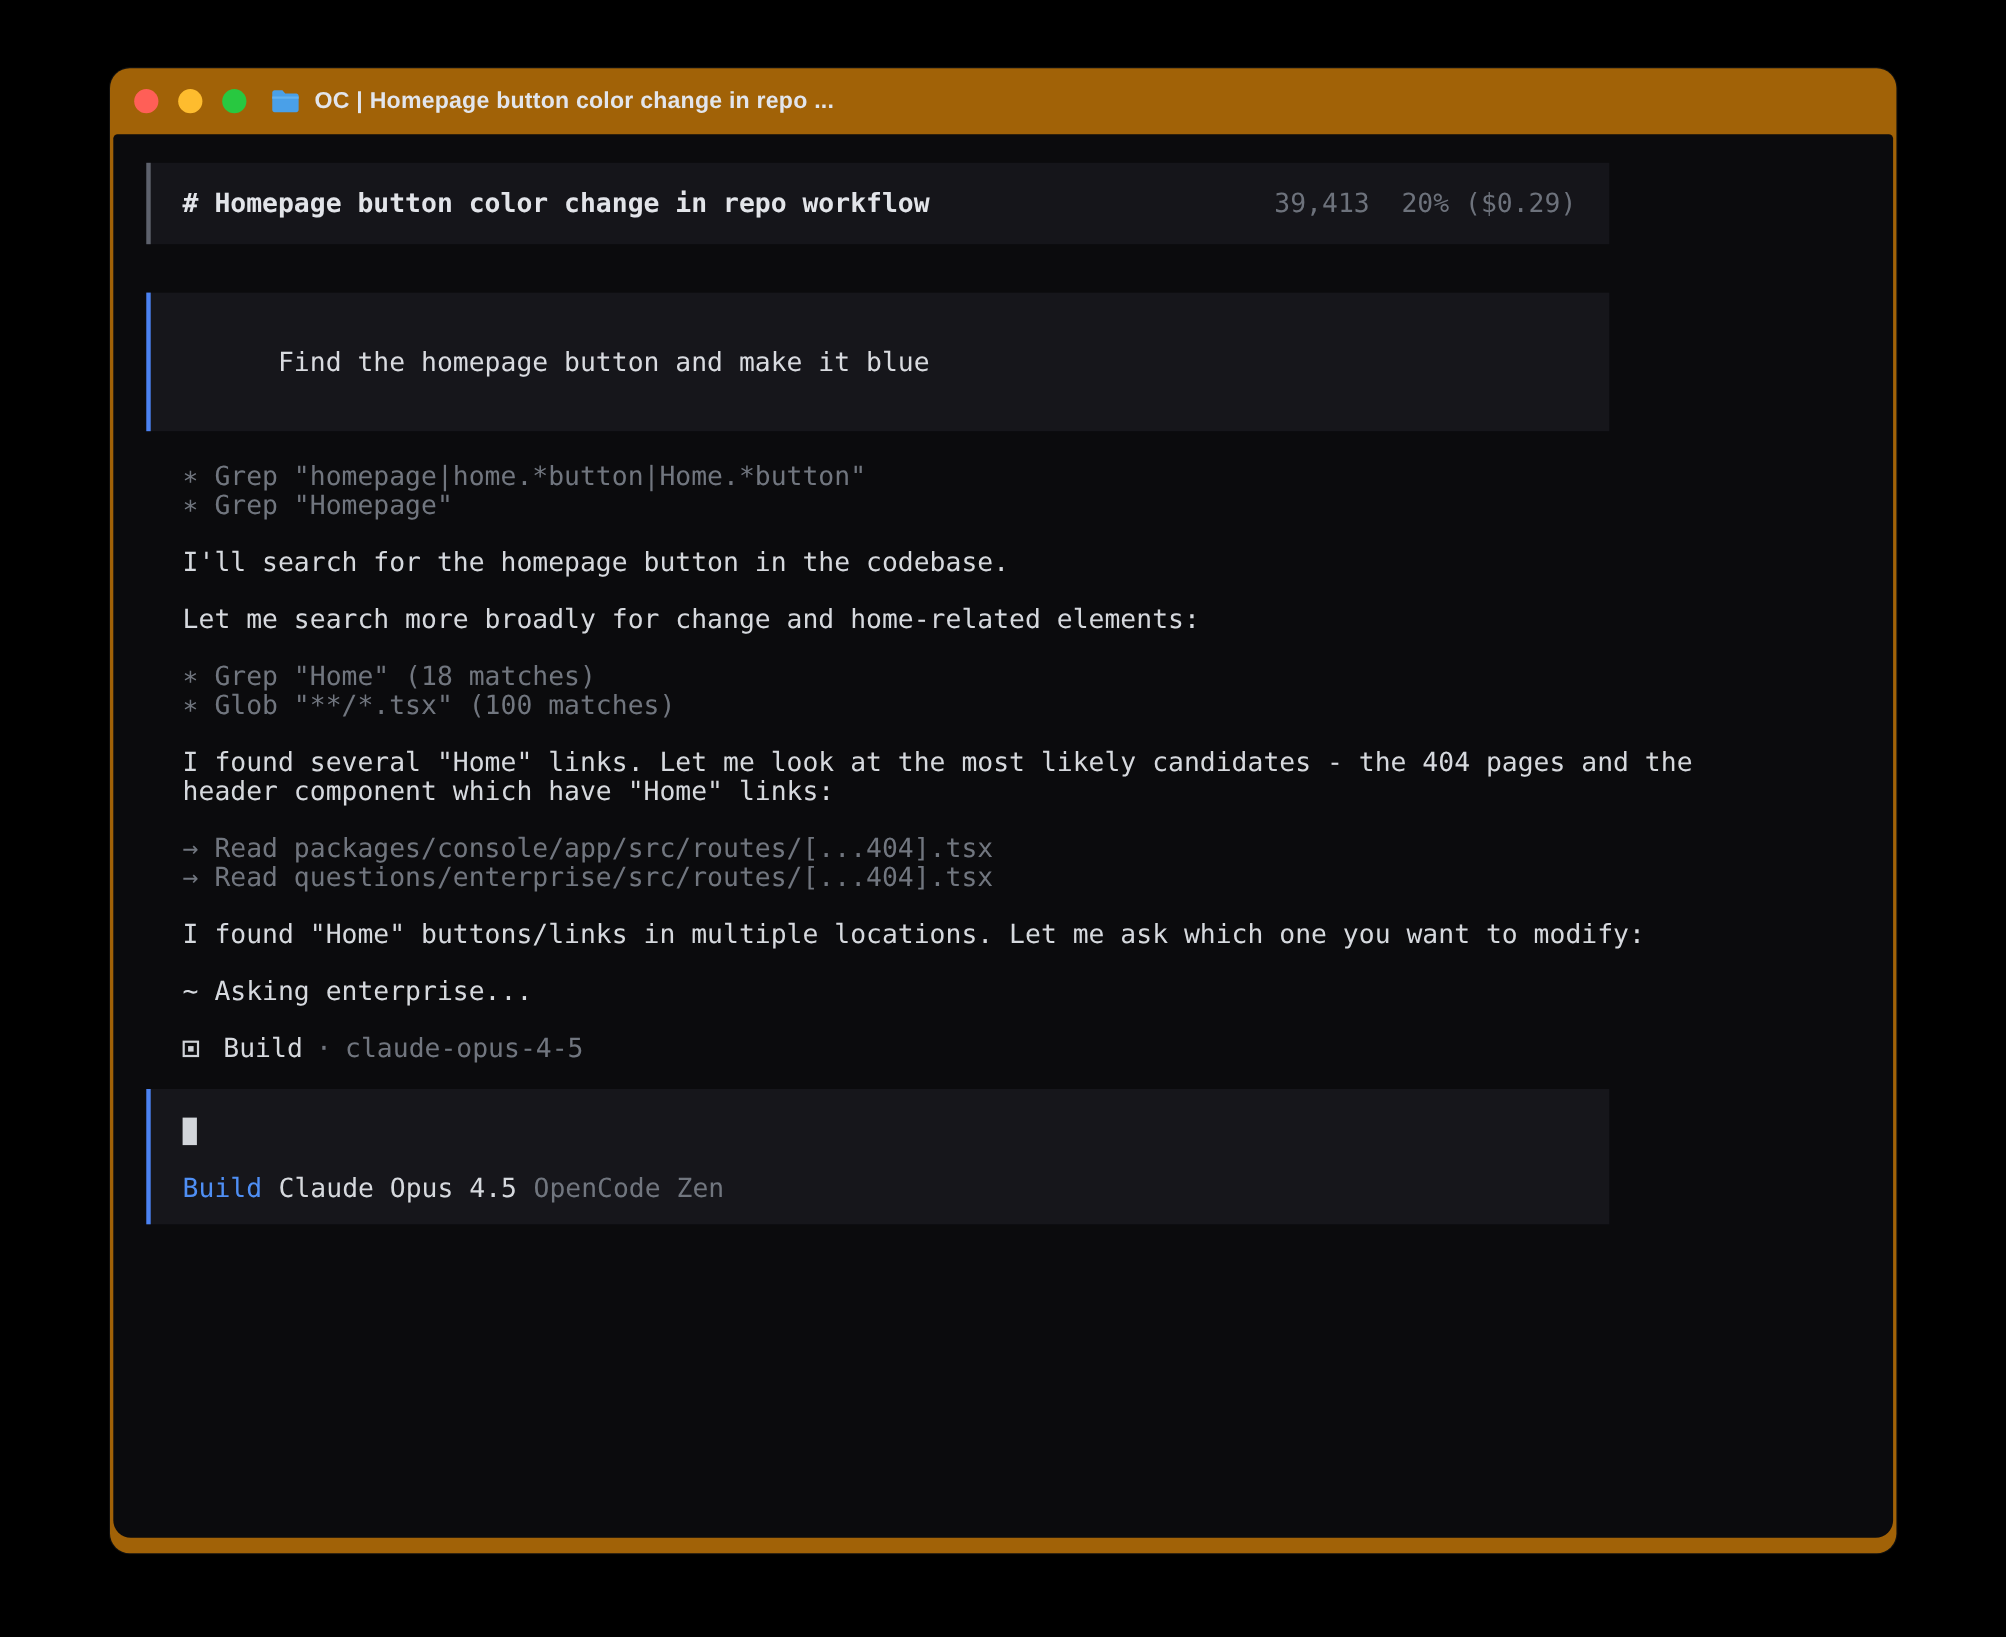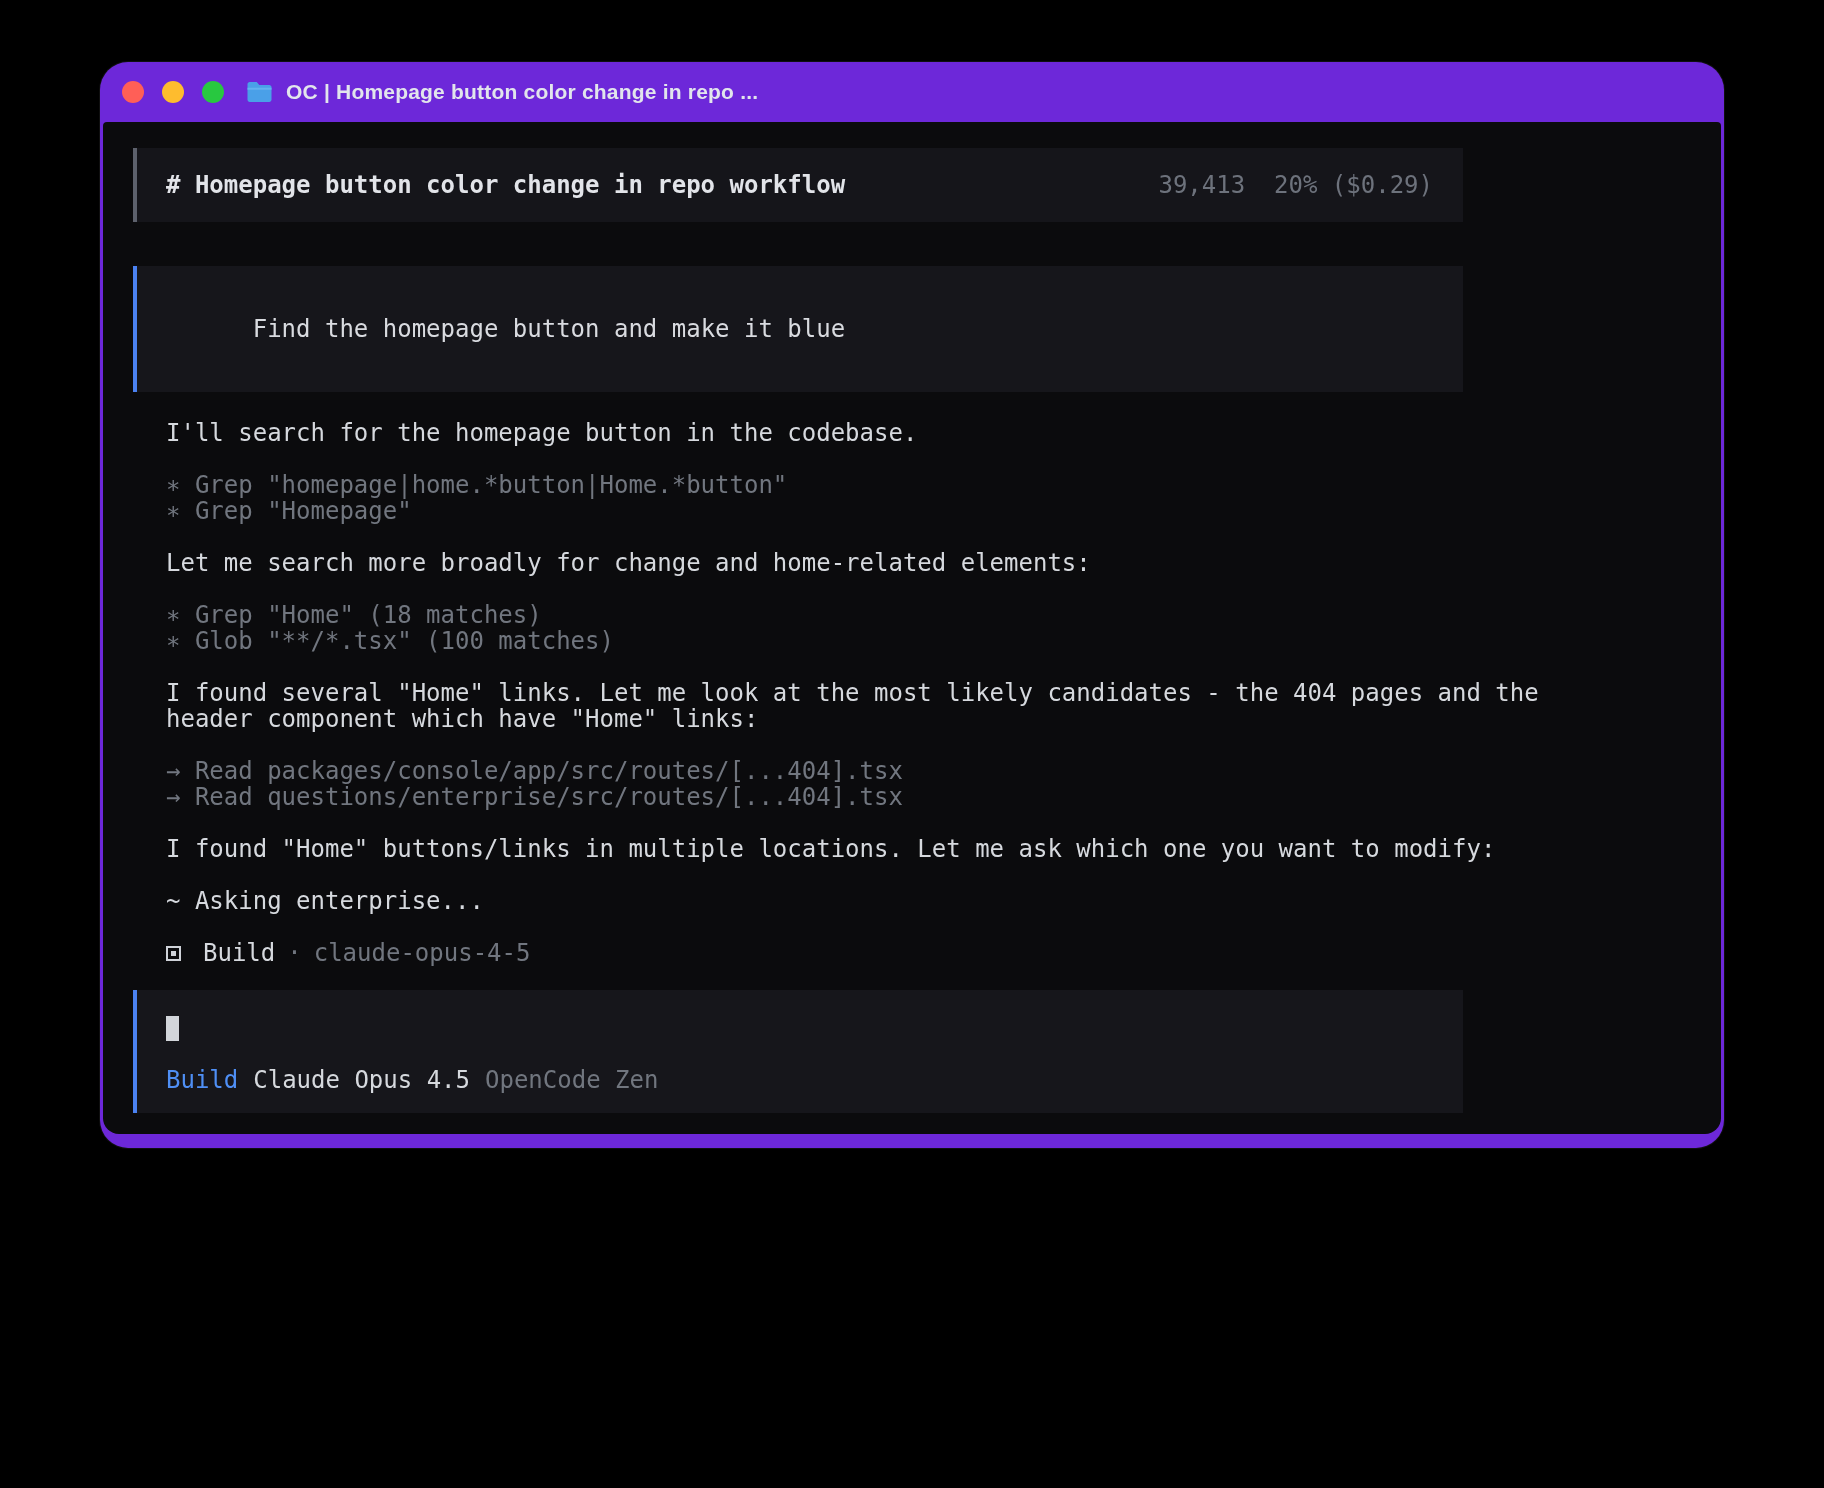--- a/index.html
+++ b/index.html
@@ -1,21 +1,21 @@
 <!DOCTYPE html>
 <html><head>
 <meta charset="utf-8">
 <style>
   * { margin:0; padding:0; box-sizing:border-box; }
   html,body { width:1824px; height:1488px; background:#000; overflow:hidden; }
   body { font-family:"DejaVu Sans Mono", monospace; }
 
   .window {
-    position:absolute; left:100px; top:62px; width:1624px; height:1086px;
-    background:#6d28d9; border-radius:28px; overflow:hidden;
+    position:absolute; left:100px; top:62px; width:1624px; height:1350px;
+    background:#a16207; border-radius:18px; overflow:hidden;
     display:flex; flex-direction:column;
     box-shadow:0 0 0 1px rgba(255,255,255,0.06);
   }
   .titlebar {
     height:60px; flex:0 0 60px; display:flex; align-items:center; padding:0 22px;
   }
   .lights { display:flex; align-items:center; gap:18px; }
   .light { width:22px; height:22px; border-radius:50%; display:inline-block; }
   .light.red { background:#ff5f57; }
   .light.yellow { background:#febc2e; }
@@ -97,25 +97,25 @@
       <span class="session-title"># Homepage button color change in repo workflow</span>
       <span class="session-stats">39,413  20% ($0.29)</span>
     </div>
 
     <div class="user-block">
       <span class="line">Find the homepage button and make it blue</span>
     </div>
 
     <div class="conversation">
       <div class="para">
-        <div class="line white">I'll search for the homepage button in the codebase.</div>
+        <div class="line dim">∗ Grep "homepage|home.*button|Home.*button"</div>
+        <div class="line dim">∗ Grep "Homepage"</div>
       </div>
       <div class="para">
-        <div class="line dim">∗ Grep "homepage|home.*button|Home.*button"</div>
-        <div class="line dim">∗ Grep "Homepage"</div>
+        <div class="line white">I'll search for the homepage button in the codebase.</div>
       </div>
       <div class="para">
         <div class="line white">Let me search more broadly for change and home-related elements:</div>
       </div>
       <div class="para">
         <div class="line dim">∗ Grep "Home" (18 matches)</div>
         <div class="line dim">∗ Glob "**/*.tsx" (100 matches)</div>
       </div>
       <div class="para">
         <div class="line white">I found several "Home" links. Let me look at the most likely candidates - the 404 pages and the</div>

